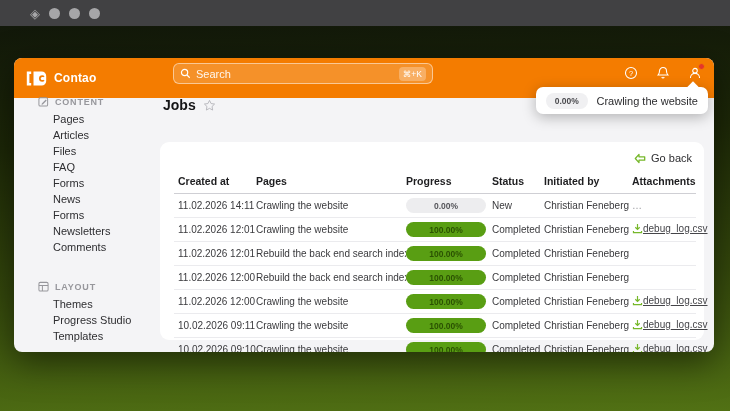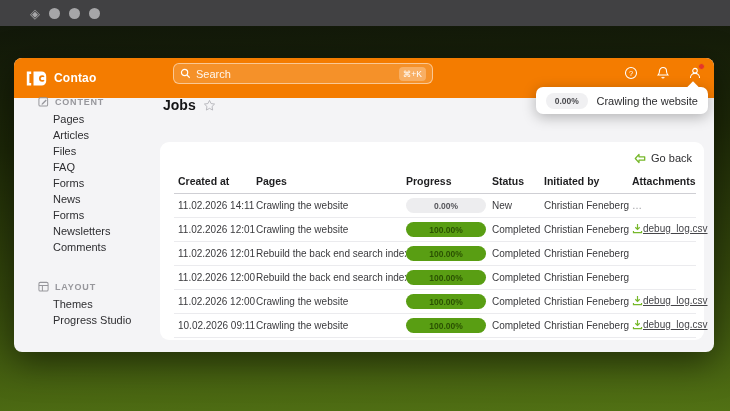--- a/index.html
+++ b/index.html
@@ -213,20 +213,21 @@
                   <path d="M1 4.8h10M4.8 4.8V11" stroke="#97979c" stroke-width="1.1" fill="none"></path>
                 </svg>
               </span>
       <span class="side-label">Layout</span>
     </div>
     <div class="side-items">
   <div class="side-item">Themes</div>
 
   <div class="side-item">Progress Studio</div>
 
+  <div class="side-item">Templates</div>
 </div>
   </div>
 
   <div class="side-section">
     <div class="side-header">
       <span class="side-ico">
                 <svg width="11" height="11" viewBox="0 0 12 12">
                   <circle cx="6" cy="4" r="2.1" fill="none" stroke="#97979c" stroke-width="1.1"></circle>
                   <path d="M2.2 11a3.8 3.8 0 0 1 7.6 0" fill="none" stroke="#97979c" stroke-width="1.1"></path>
                 </svg>
@@ -369,19 +370,38 @@
         <svg width="11" height="11" viewBox="0 0 12 12">
           <path d="M6 1.2v5.6M3.6 4.6L6 7l2.4-2.4" fill="none" stroke="#76b82a" stroke-width="1.3"></path>
           <path d="M1.6 8.6v2h8.8v-2" fill="none" stroke="#76b82a" stroke-width="1.3"></path>
         </svg>
         <span class="att-name">debug_log.csv</span>
       </a>
       
     </td>
   </tr>
 
+  <tr>
+    <td class="c-created">10.02.2026 09:10</td>
+    <td class="c-type">Crawling the website</td>
+    <td>
+      <span class="pill pill-done">100.00%</span>
+    </td>
+    <td class="c-status">Completed</td>
+    <td class="c-init">Christian Feneberg</td>
+    <td>
+      <a class="att-link">
+        <svg width="11" height="11" viewBox="0 0 12 12">
+          <path d="M6 1.2v5.6M3.6 4.6L6 7l2.4-2.4" fill="none" stroke="#76b82a" stroke-width="1.3"></path>
+          <path d="M1.6 8.6v2h8.8v-2" fill="none" stroke="#76b82a" stroke-width="1.3"></path>
+        </svg>
+        <span class="att-name">debug_log.csv</span>
+      </a>
+      
+    </td>
+  </tr>
 </tbody>
         </table>
       </div>
     </div>
 
   </div>
 </div>
 
 </body></html>

